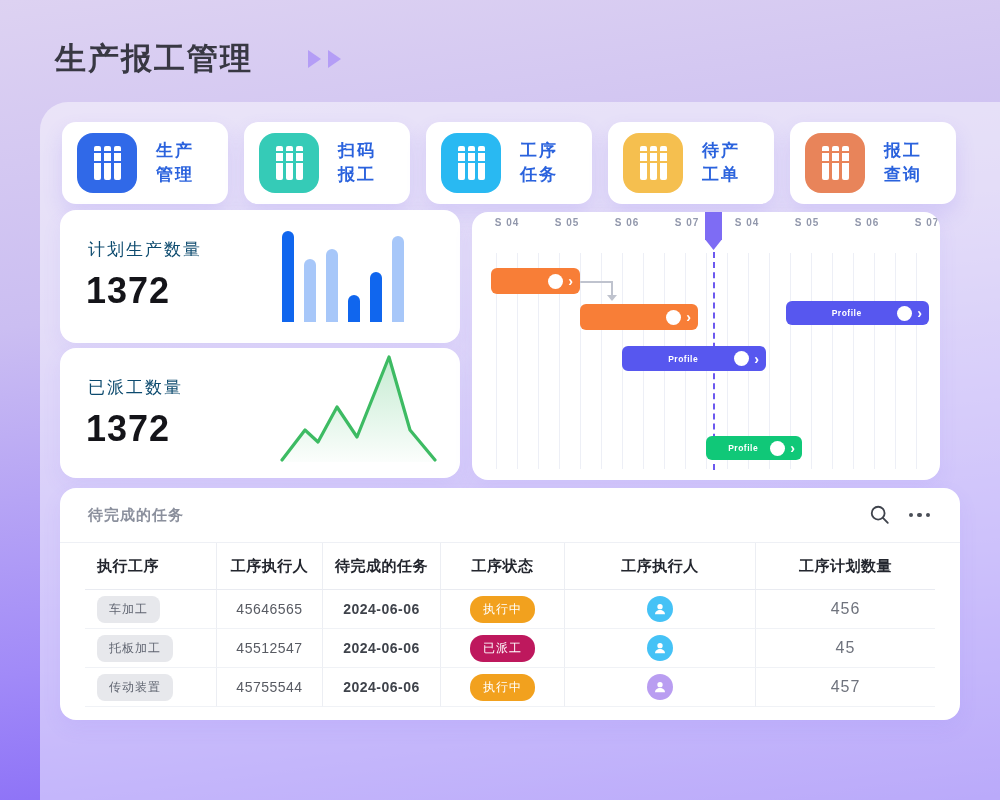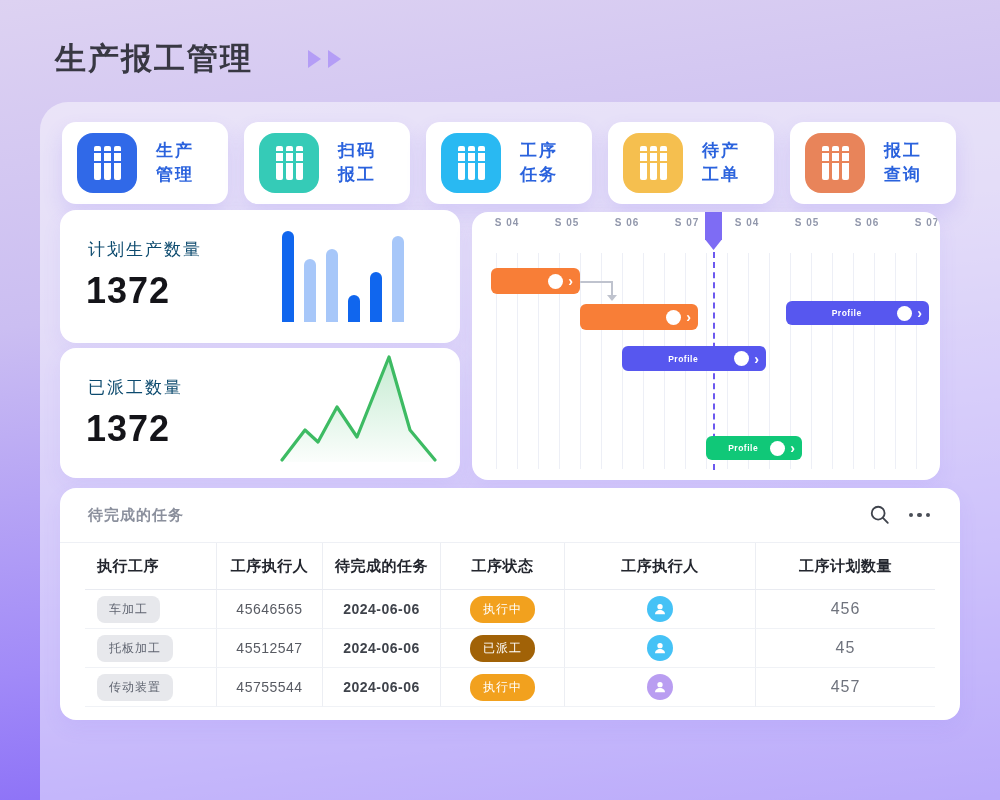--- a/index.html
+++ b/index.html
@@ -270,21 +270,21 @@
         <div class="cell cell-left">
             <span class="pill">托板加工</span>
           </div>
         <div class="cell">
             <span class="order">45512547</span>
           </div>
         <div class="cell">
             <span class="date">2024-06-06</span>
           </div>
         <div class="cell">
-            <span class="status" style="background: #a16207;">已派工</span>
+            <span class="status" style="background: #be185d;">已派工</span>
           </div>
         <div class="cell">
           <span class="avatar" style="background: rgb(69, 194, 246);">
             <svg width="16" height="16" viewBox="0 0 24 24">
                 <circle cx="12" cy="8.5" r="4" fill="#fff"></circle>
                 <path d="M4.5 20c0-4.2 3.4-6.6 7.5-6.6s7.5 2.4 7.5 6.6z" fill="#fff"></path>
               </svg>
           </span>
         </div>
         <div class="cell">

